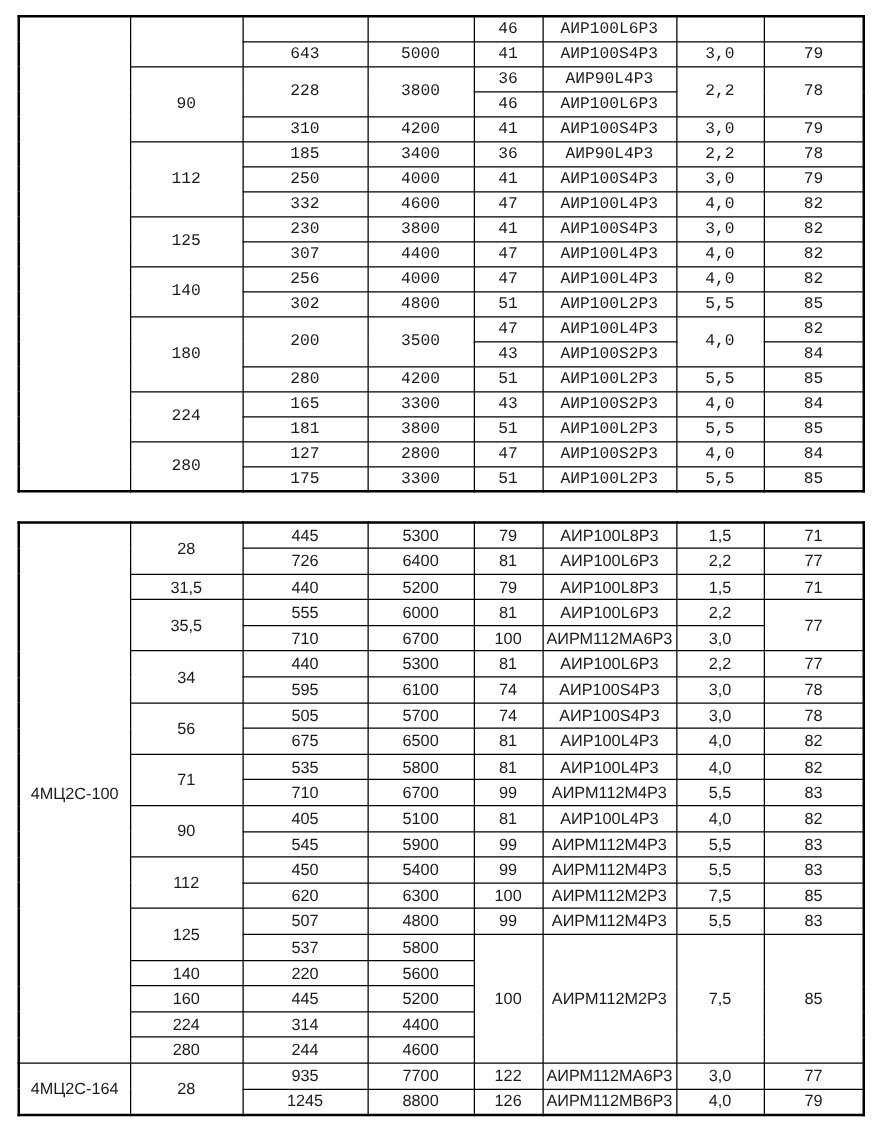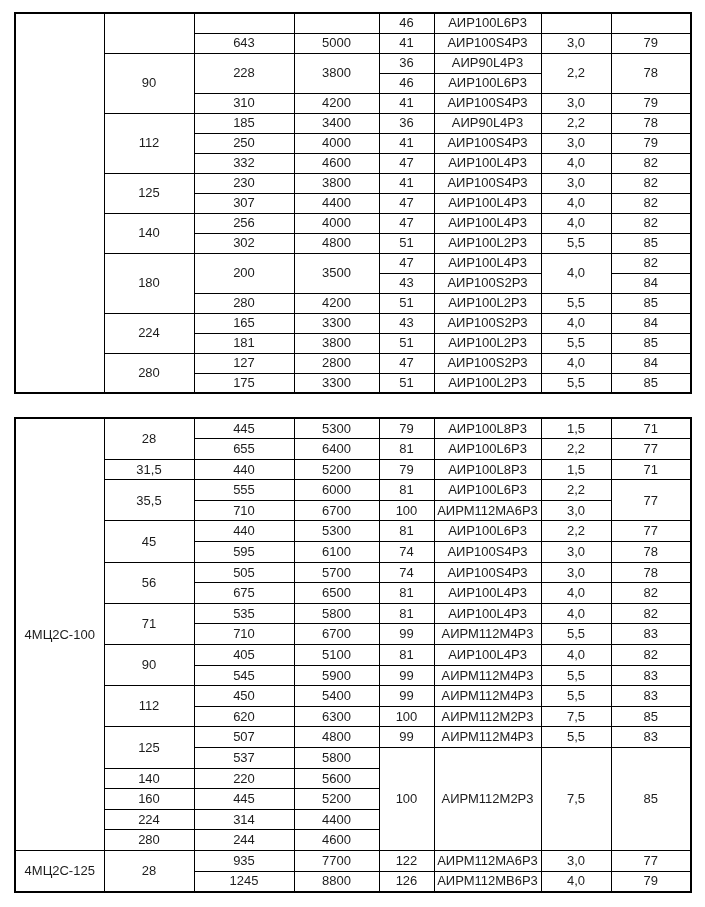--- a/index.html
+++ b/index.html
@@ -12,21 +12,21 @@
   }
   .spec-table{
     position:absolute;
     left:14px;
     border-collapse:collapse;
     table-layout:fixed;
     width:677px;
     font-size:13px;
     color:#1c1c1c;
   }
-  #table-upper{top:12px;height:355px;}
+  #table-upper{top:12px;height:355px;font-family:Liberation Mono, monospace;}
   #table-lower{top:417px;height:476px;}
   .spec-table td{
     border:1px solid #000;
     text-align:center;
     vertical-align:middle;
     padding:0;
     white-space:nowrap;
     overflow:hidden;
     line-height:1.05;
   }
@@ -229,21 +229,21 @@
         <td rowspan="21">4МЦ2С-100</td>
         <td rowspan="2">28</td>
         <td>445</td>
         <td>5300</td>
         <td>79</td>
         <td>АИР100L8Р3</td>
         <td>1,5</td>
         <td>71</td>
       </tr>
       <tr>
-        <td>655</td>
+        <td>726</td>
         <td>6400</td>
         <td>81</td>
         <td>АИР100L6Р3</td>
         <td>2,2</td>
         <td>77</td>
       </tr>
       <tr>
         <td>31,5</td>
         <td>440</td>
         <td>5200</td>
@@ -262,21 +262,21 @@
         <td rowspan="2">77</td>
       </tr>
       <tr>
         <td>710</td>
         <td>6700</td>
         <td>100</td>
         <td>АИРМ112МА6Р3</td>
         <td>3,0</td>
       </tr>
       <tr>
-        <td rowspan="2">45</td>
+        <td rowspan="2">34</td>
         <td>440</td>
         <td>5300</td>
         <td>81</td>
         <td>АИР100L6Р3</td>
         <td>2,2</td>
         <td>77</td>
       </tr>
       <tr>
         <td>595</td>
         <td>6100</td>
@@ -384,21 +384,21 @@
         <td>224</td>
         <td>314</td>
         <td>4400</td>
       </tr>
       <tr>
         <td>280</td>
         <td>244</td>
         <td>4600</td>
       </tr>
       <tr>
-        <td rowspan="2">4МЦ2С-125</td>
+        <td rowspan="2">4МЦ2С-164</td>
         <td rowspan="2">28</td>
         <td>935</td>
         <td>7700</td>
         <td>122</td>
         <td>АИРМ112МА6Р3</td>
         <td>3,0</td>
         <td>77</td>
       </tr>
       <tr>
         <td>1245</td>

